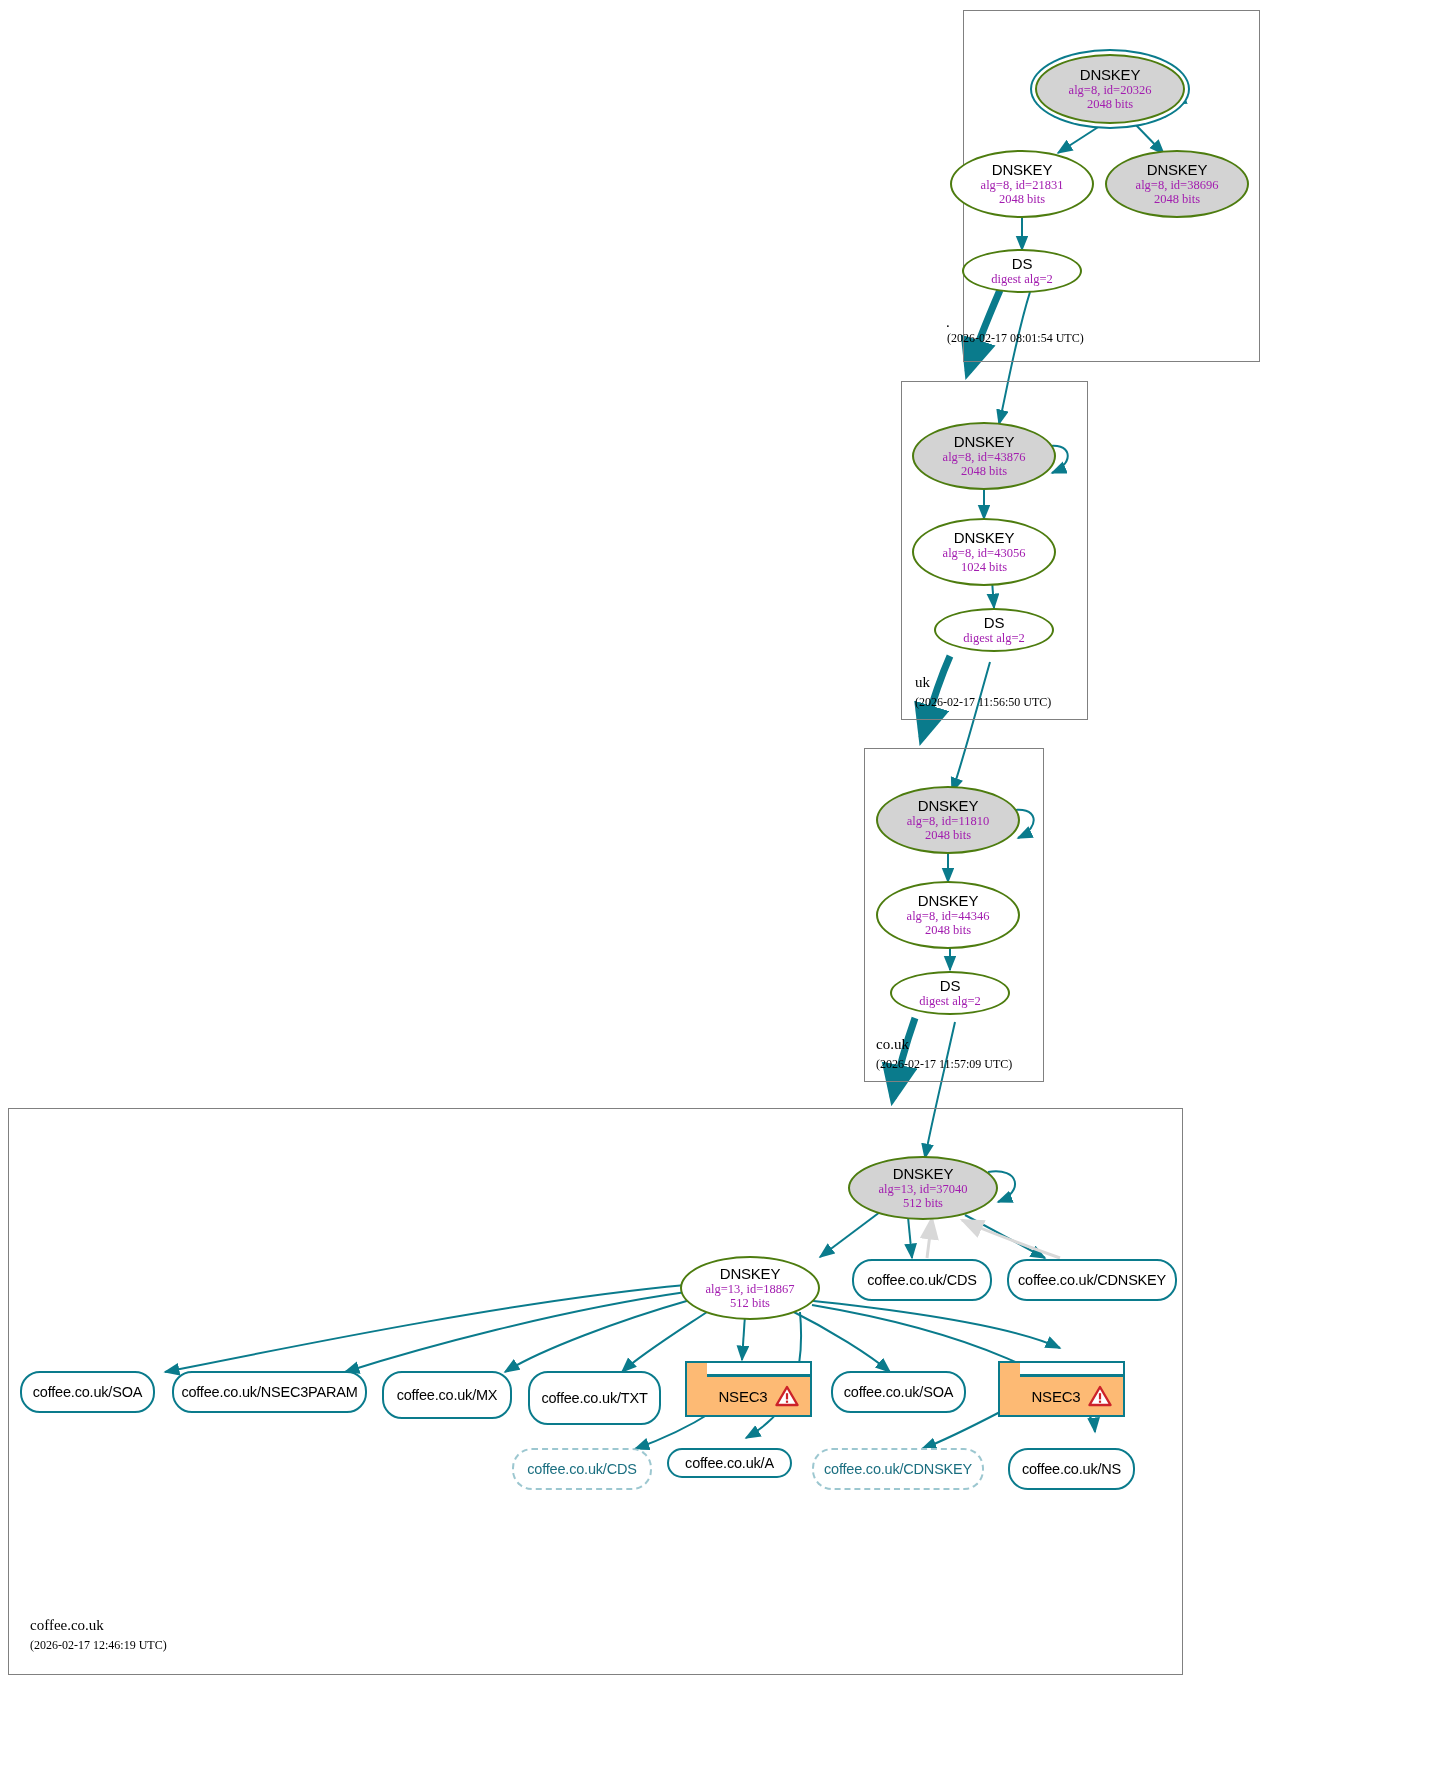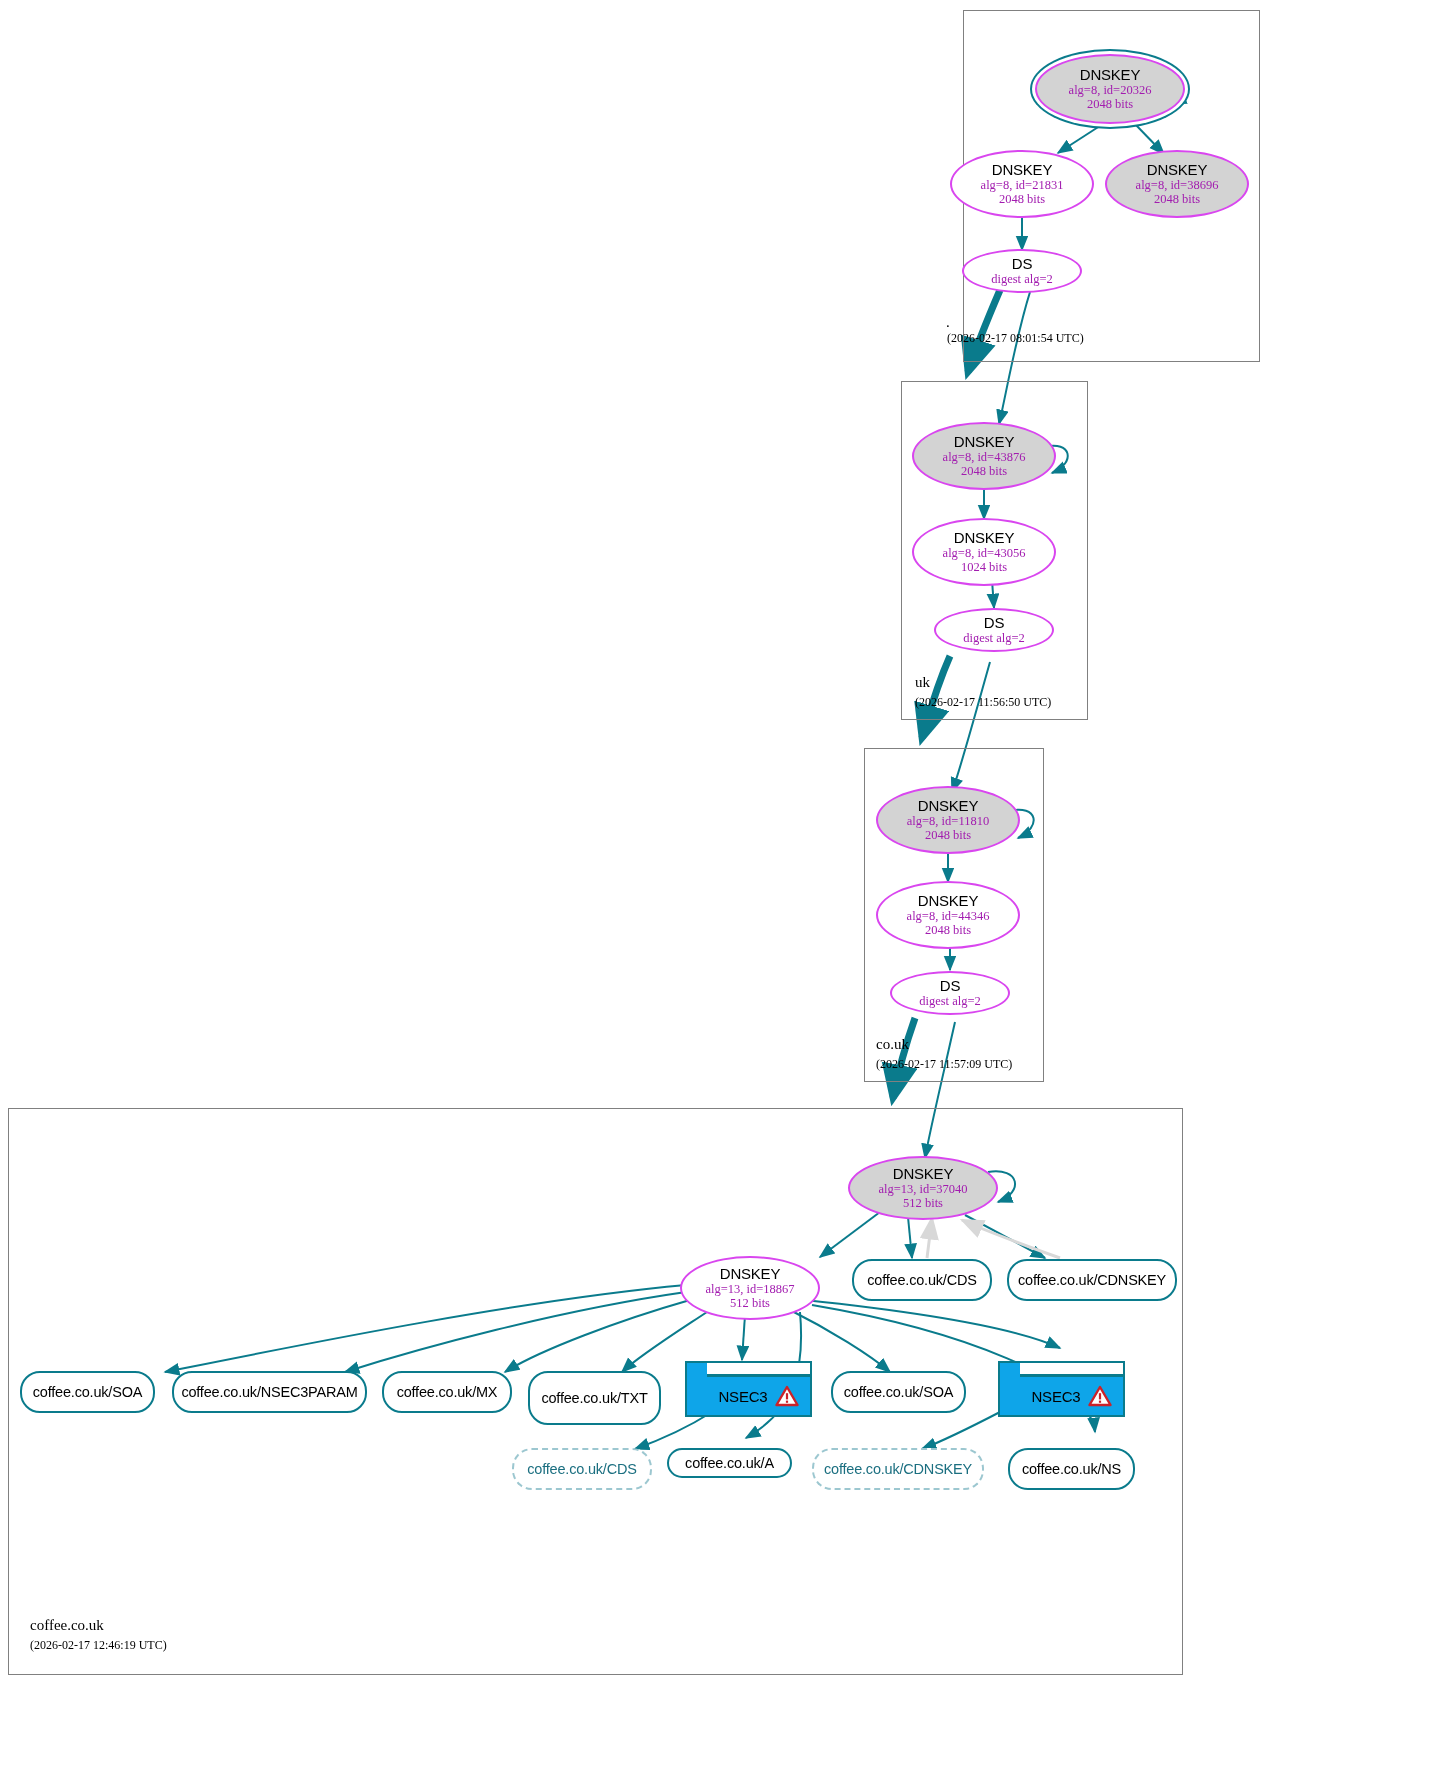--- a/index.html
+++ b/index.html
@@ -44,21 +44,21 @@
     position: absolute;
     font-family: "Liberation Serif", serif;
     font-size: 12px;
     color: #000000;
     white-space: nowrap;
   }
   
   .node-ellipse {
     position: absolute;
     box-sizing: border-box;
-    border: 2px solid #d946ef;
+    border: 2px solid #4d7c0f;
     border-radius: 50%;
     background: #ffffff;
     display: flex;
     flex-direction: column;
     align-items: center;
     justify-content: center;
     text-align: center;
     line-height: 1.12;
   }
   .node-ellipse.filled { background: #d3d3d3; }
@@ -92,21 +92,21 @@
   }
   .rr.dashed {
     border: 2px dashed #9cc7d0;
     color: #1b6f80;
   }
   
   .nsec3 {
     position: absolute;
     box-sizing: border-box;
     border: 2px solid #0a7b8c;
-    background: #0ea5e9;
+    background: #fdba74;
     padding-left: 20px;
   }
   .nsec3 .bar {
     height: 11px;
     border-bottom: 3px solid #0a7b8c;
     background: #ffffff;
   }
   .nsec3 .body {
     height: calc(100% - 14px);
     display: flex;
@@ -294,21 +294,21 @@
     <div class="nl1">DNSKEY</div>
     <div class="nl2">alg=13, id=18867</div>
     <div class="nl3">512 bits</div>
   </div>
 
   <div class="rr" style="left:852px; top:1259px; width:140px; height:42px;">coffee.co.uk/CDS</div>
   <div class="rr" style="left:1007px; top:1259px; width:170px; height:42px;">coffee.co.uk/CDNSKEY</div>
 
   <div class="rr" style="left:20px; top:1371px; width:135px; height:42px;">coffee.co.uk/SOA</div>
   <div class="rr" style="left:172px; top:1371px; width:195px; height:42px;">coffee.co.uk/NSEC3PARAM</div>
-  <div class="rr" style="left:382px; top:1371px; width:130px; height:42px;">coffee.co.uk/MX</div>
+  <div class="rr" style="left:382px; top:1371px; width:130px; height:48px;">coffee.co.uk/MX</div>
   <div class="rr" style="left:528px; top:1371px; width:133px; height:54px;">coffee.co.uk/TXT</div>
 
   <div class="nsec3" style="left:685px; top:1361px; width:127px; height:56px;">
     <div class="bar"></div>
     <div class="body">
       <span class="lbl">NSEC3</span>
       <svg class="warn-icon" width="24" height="22" viewBox="0 0 24 22">
         <path d="M12 2 L22.5 20 L1.5 20 Z" fill="#ffffff" stroke="#cc2229" stroke-width="2.4" stroke-linejoin="round"></path>
         <rect x="10.9" y="8.2" width="2.2" height="6.2" fill="#cc2229"></rect>
         <rect x="10.9" y="15.6" width="2.2" height="2.2" fill="#cc2229"></rect>

